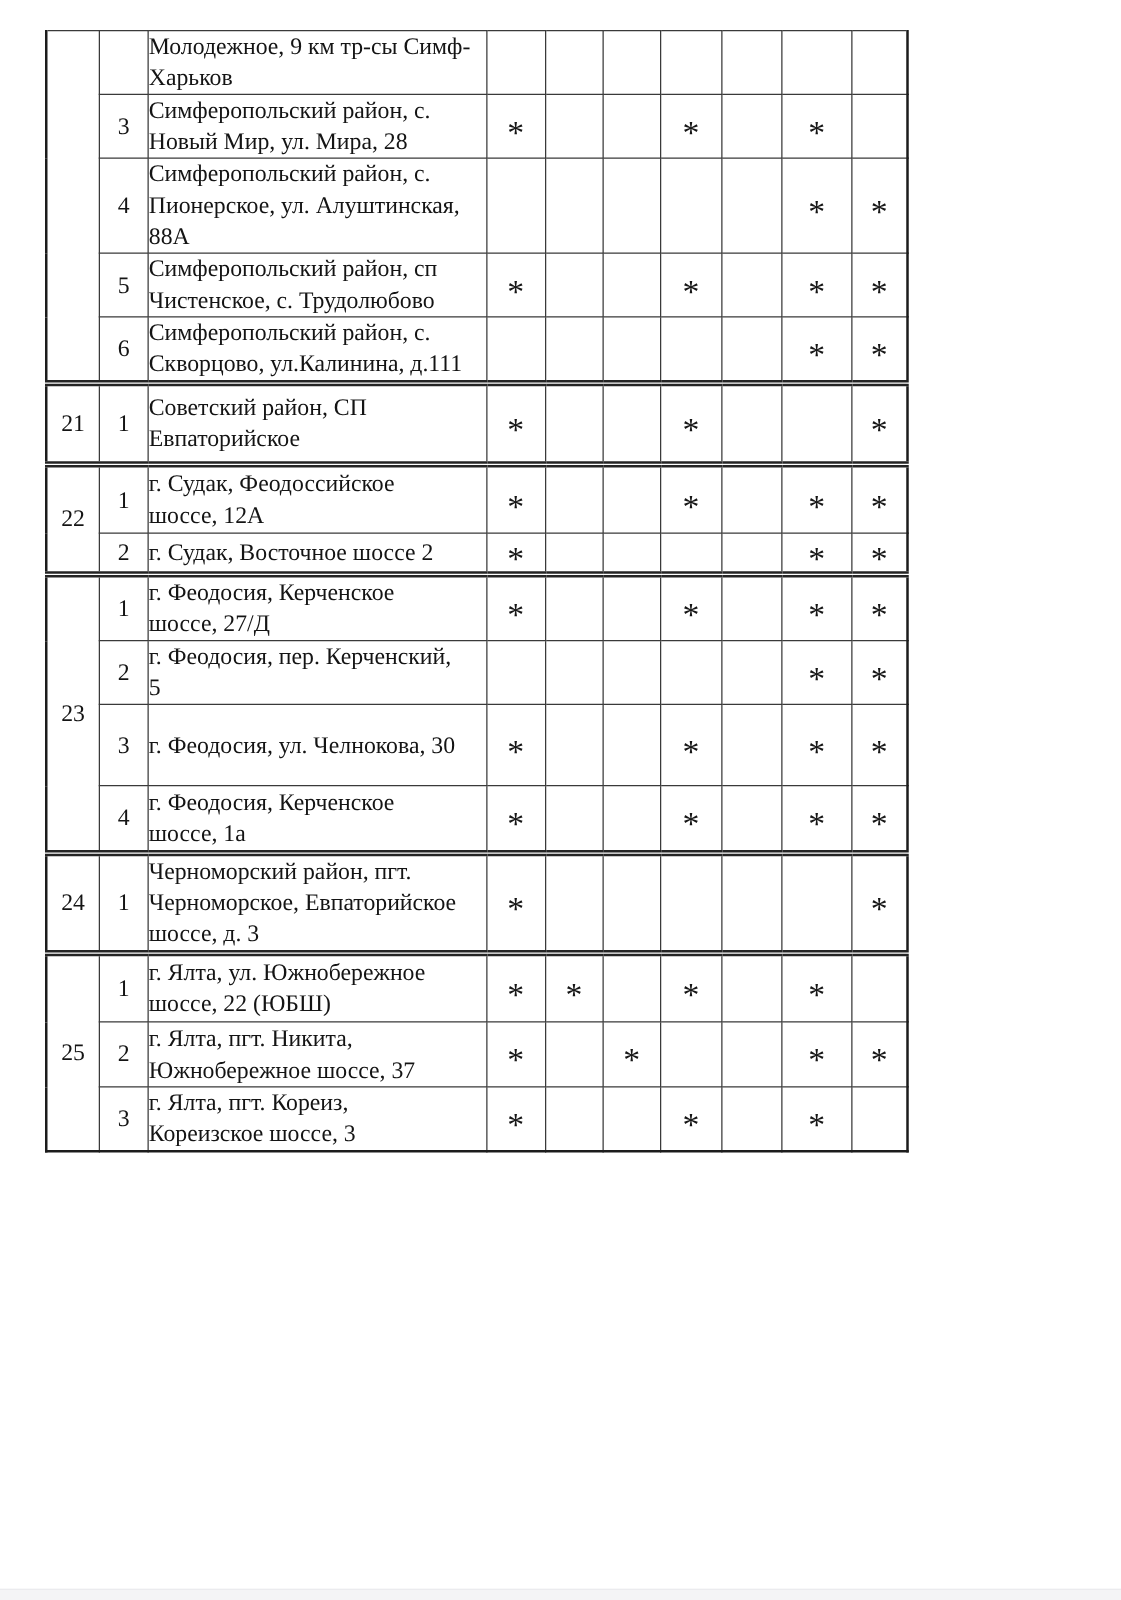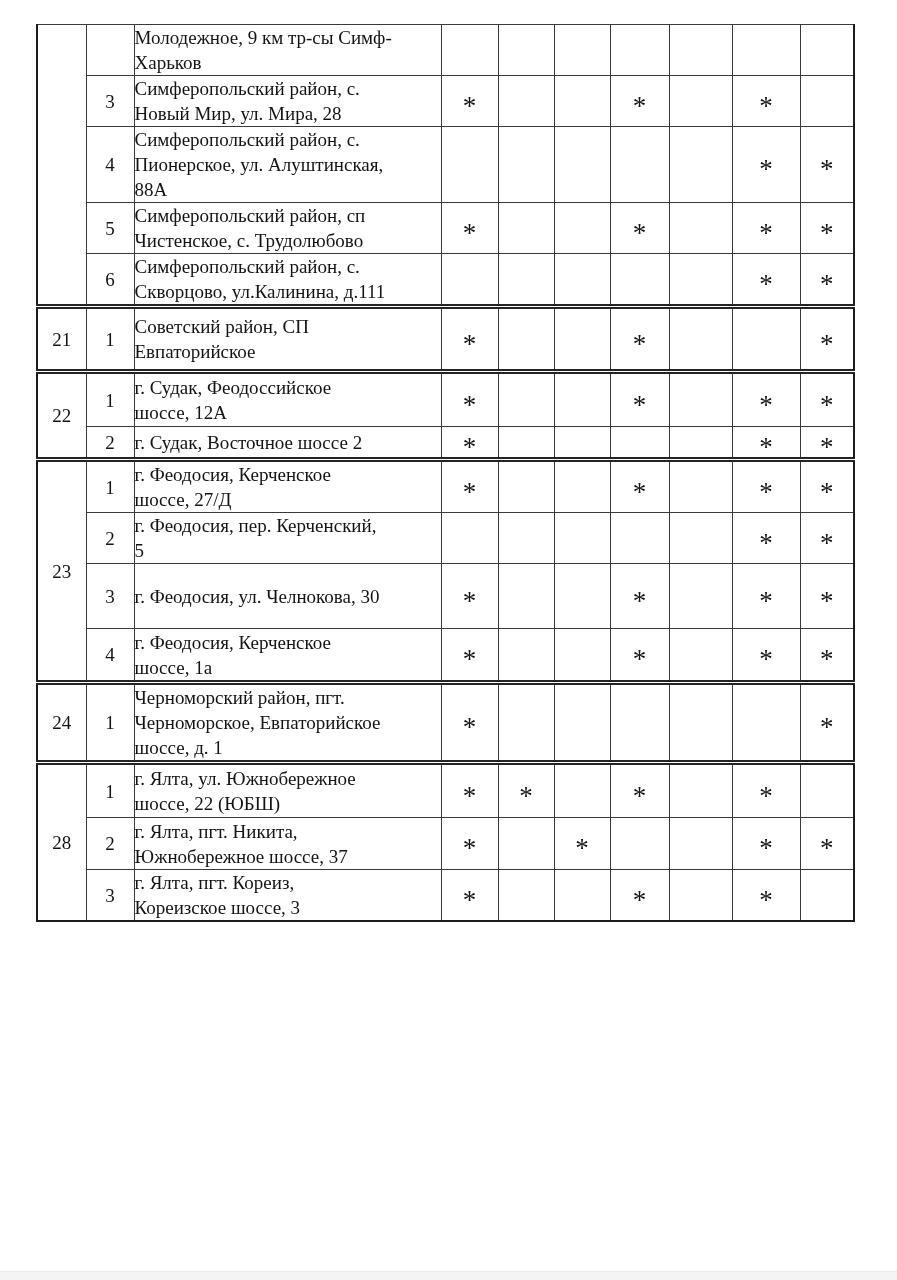--- a/index.html
+++ b/index.html
@@ -8,21 +8,21 @@
     background: #ffffff;
   }
   body {
     width: 897px;
     height: 1280px;
     overflow: hidden;
     font-family: "Liberation Serif", "DejaVu Serif", serif;
   }
   .page {
     position: relative;
-    width: 897px;
+    width: 727px;
     height: 1280px;
     background: #ffffff;
   }
   table.doc-table {
     position: absolute;
     left: 36px;
     top: 24px;
     border-collapse: collapse;
     table-layout: fixed;
     color: #141414;
@@ -237,31 +237,31 @@
           <td class="mark"><span class="star">*</span></td>
           <td class="mark"></td>
           <td class="mark"><span class="star">*</span></td>
           <td class="mark"><span class="star">*</span></td>
         </tr>
         <tr class="section-start">
           <td class="col-a" rowspan="1">24</td>
           <td class="col-b" style="height: 71px;">1</td>
           <td class="col-c">Черноморский район, пгт.
 Черноморское, Евпаторийское
-шоссе, д. 1</td>
-          <td class="mark mark-first"><span class="star">*</span></td>
-          <td class="mark"></td>
-          <td class="mark"></td>
-          <td class="mark"></td>
-          <td class="mark"></td>
-          <td class="mark"></td>
-          <td class="mark"><span class="star">*</span></td>
-        </tr>
-        <tr class="section-start">
-          <td class="col-a" rowspan="3">28</td>
+шоссе, д. 3</td>
+          <td class="mark mark-first"><span class="star">*</span></td>
+          <td class="mark"></td>
+          <td class="mark"></td>
+          <td class="mark"></td>
+          <td class="mark"></td>
+          <td class="mark"></td>
+          <td class="mark"><span class="star">*</span></td>
+        </tr>
+        <tr class="section-start">
+          <td class="col-a" rowspan="3">25</td>
           <td class="col-b" style="height: 52px;">1</td>
           <td class="col-c">г. Ялта, ул. Южнобережное
 шоссе, 22 (ЮБШ)</td>
           <td class="mark mark-first"><span class="star">*</span></td>
           <td class="mark"><span class="star">*</span></td>
           <td class="mark"></td>
           <td class="mark"><span class="star">*</span></td>
           <td class="mark"></td>
           <td class="mark"><span class="star">*</span></td>
           <td class="mark"></td>

